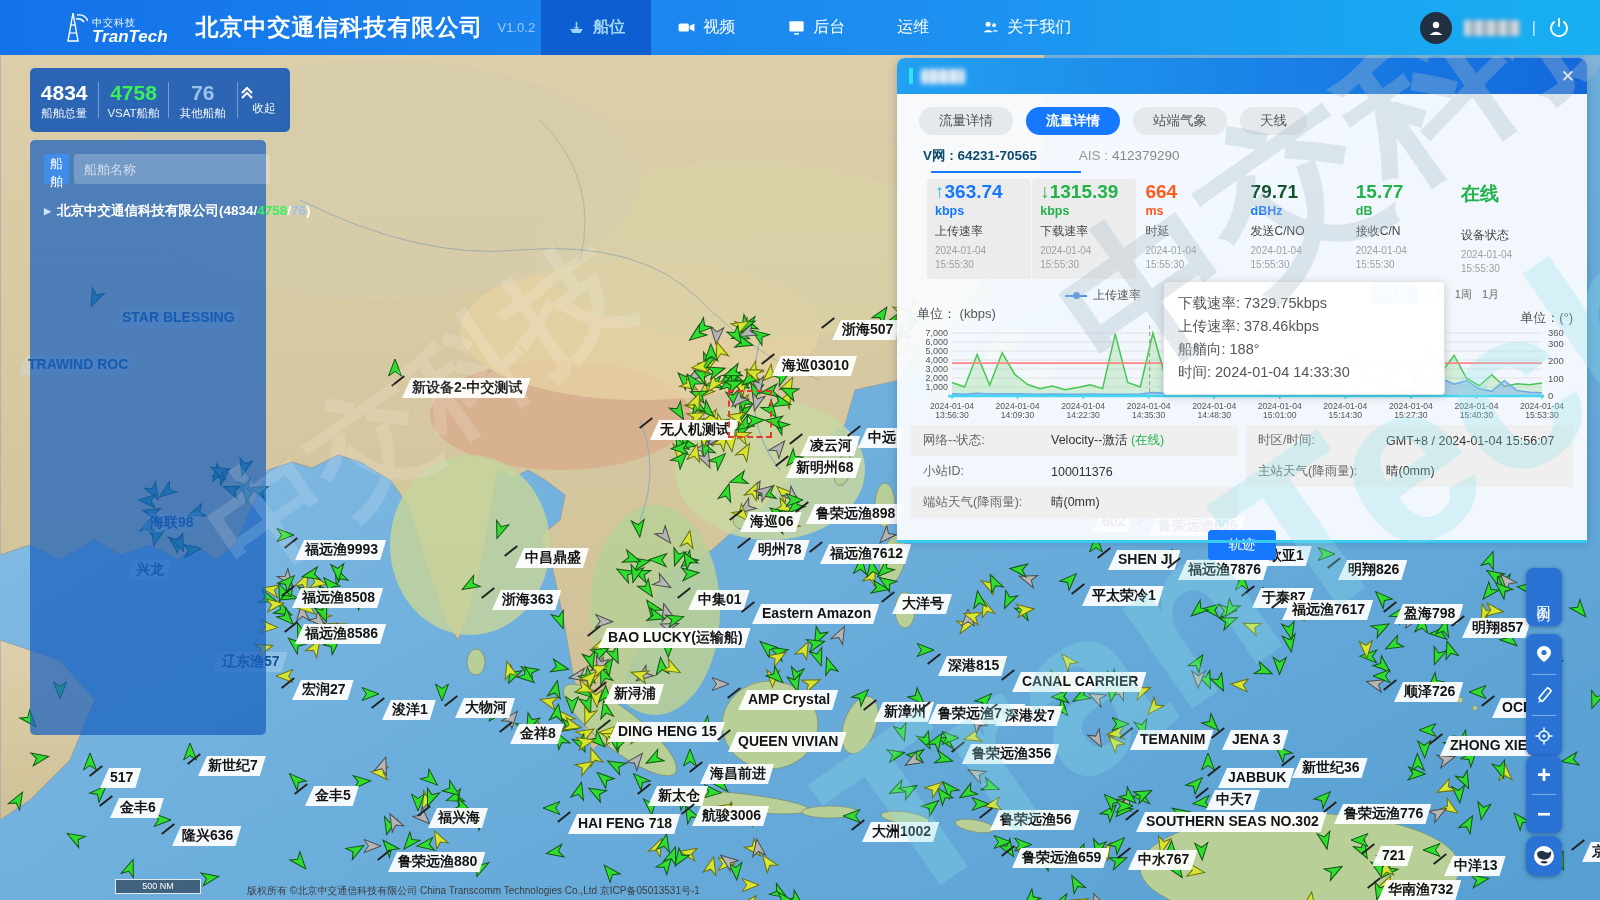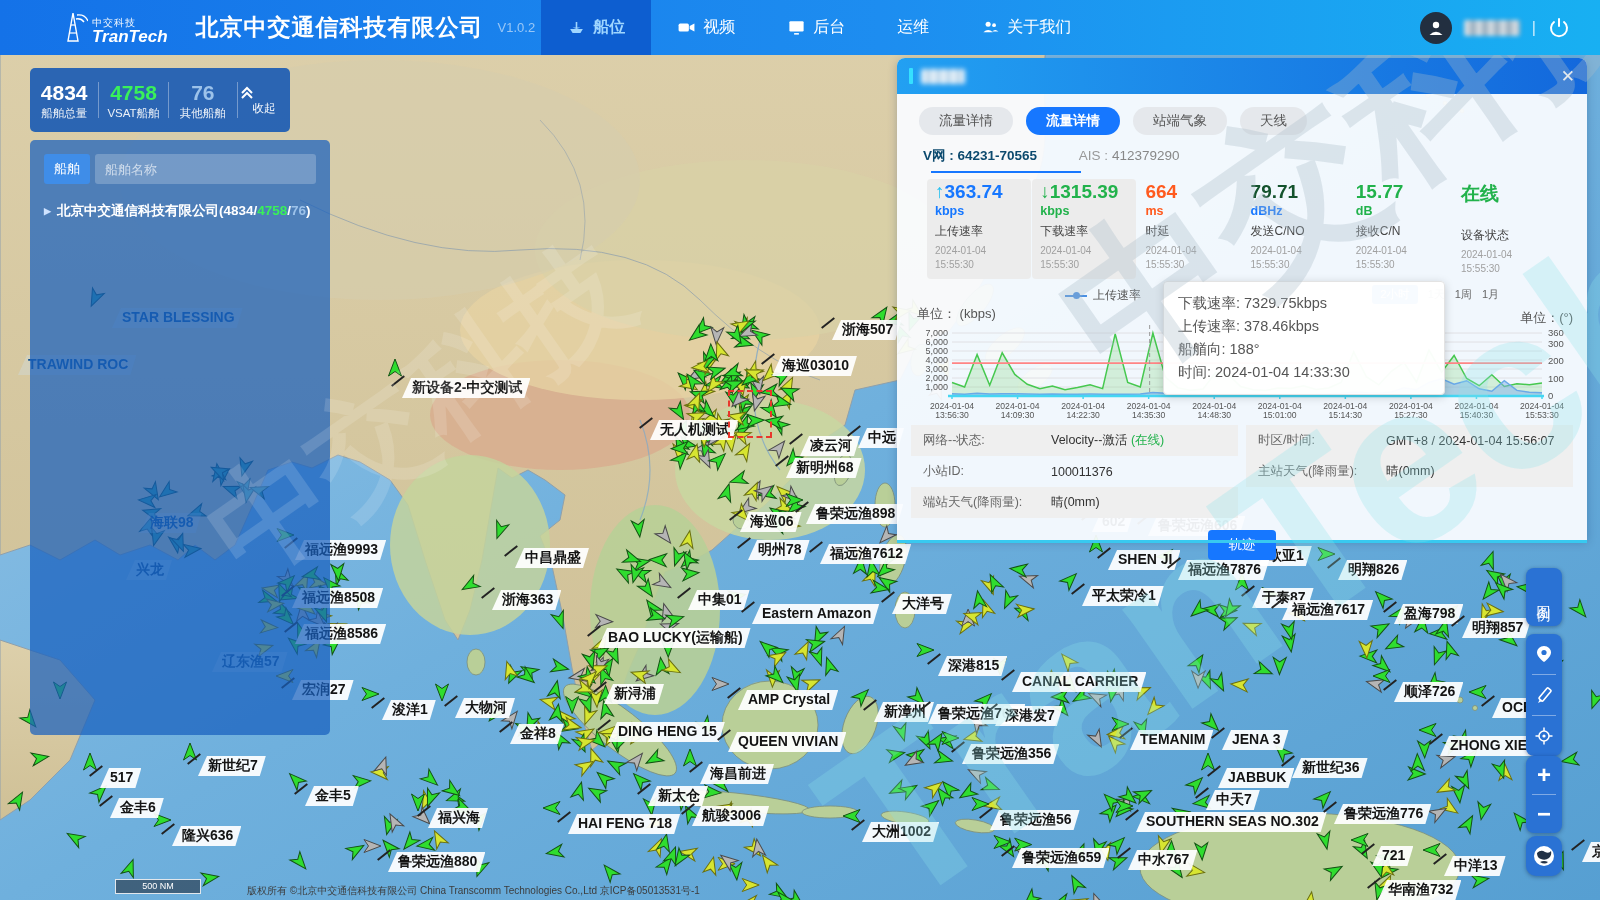--- a/index.html
+++ b/index.html
@@ -31,21 +31,21 @@
             background:repeating-linear-gradient(90deg,#cfd8df 0 6px,#9fb3c2 6px 12px);}
   .navdiv{color:rgba(255,255,255,.8);font-size:16px;}
   
   #stats-panel{position:absolute;left:30px;top:68px;width:260px;height:64px;z-index:3;border-radius:5px;
      background:rgba(18,86,180,.88);display:flex;align-items:center;color:#fff;}
   .stat-col{flex:1;text-align:center;line-height:1.25;}
   .stat-col .v{font-size:21px;font-weight:bold;}
   .stat-col .l{font-size:11.5px;opacity:.9;}
   .stat-sep{width:1px;height:36px;background:rgba(255,255,255,.35);}
   .collapse-col{width:52px;text-align:center;font-size:11.5px;cursor:pointer;}
-  #search-panel{position:absolute;left:30px;top:140px;width:300px;height:595px;z-index:3;border-radius:5px;
+  #search-panel{position:absolute;left:30px;top:140px;width:236px;height:595px;z-index:3;border-radius:5px;
      background:rgba(23,96,190,.72);color:#fff;}
   .search-row{display:flex;gap:5px;margin:14px 14px 0 14px;}
   .btn-ship{background:#3f8de8;border:none;color:#fff;font-size:13px;border-radius:3px;width:46px;height:30px;cursor:pointer;}
   .inp-ship{flex:1;height:30px;border:none;border-radius:3px;background:rgba(255,255,255,.22);
             color:#fff;font-size:13px;padding:0 10px;outline:none;font-family:"Liberation Sans",sans-serif;}
   .inp-ship::placeholder{color:rgba(255,255,255,.65);}
   .tree-row{margin:18px 10px 0 14px;font-size:13.5px;font-weight:bold;display:flex;align-items:center;gap:6px;cursor:pointer;white-space:nowrap;}
   .caret{font-size:9px;color:#cfe3ff;}
   .cnt-g{color:#39f05a;} .cnt-o{color:#9cc2ea;}
   

